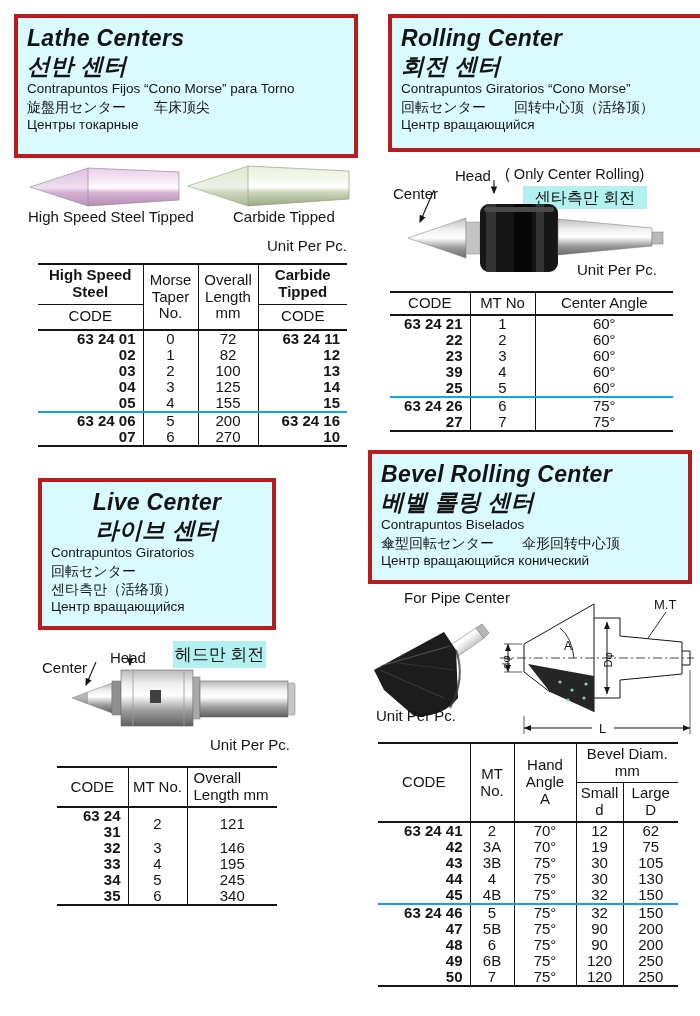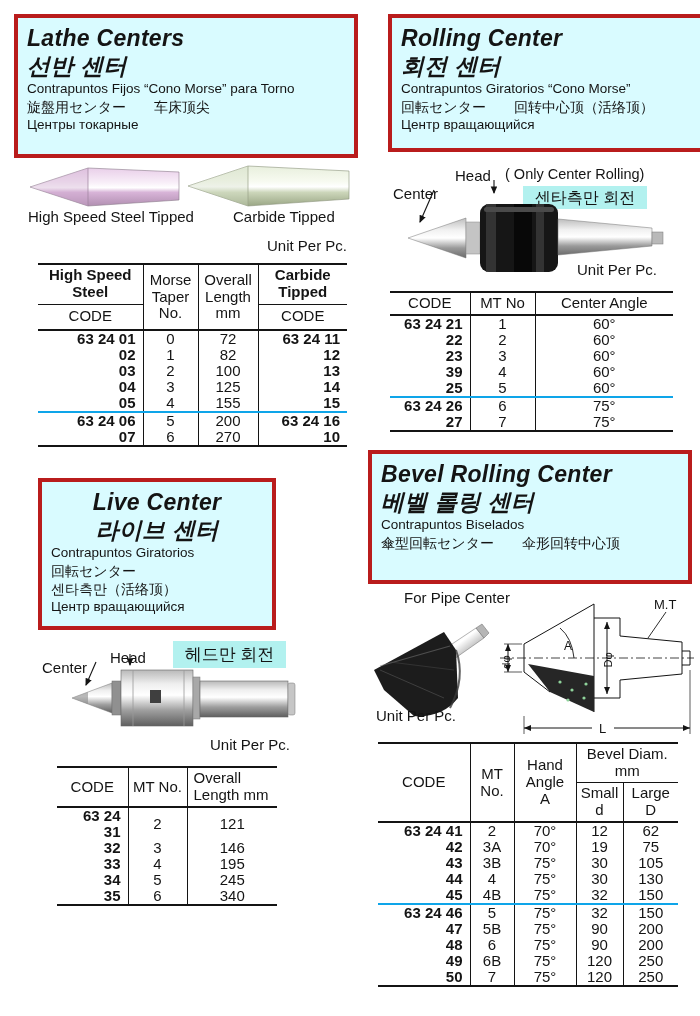--- a/index.html
+++ b/index.html
@@ -264,21 +264,21 @@
 
   <div class="hdr-box center-titles" style="left:38px;top:478px;width:238px;height:152px">
     <div class="t1">Live Center</div>
     <div class="t1">라이브 센터</div>
     <div class="s gap-top">Contrapuntos Giratorios</div>
     <div class="s cjk">回転センター</div>
     <div class="s cjk">센타측만（活络顶）</div>
     <div class="s">Центр вращающийся</div>
   </div>
 
-  <div class="hl" style="left:173px;top:641px;width:113px;height:27px;line-height:27px;font-size:17px">헤드만 회전</div>
+  <div class="hl" style="left:173px;top:641px;width:93px;height:27px;line-height:27px;font-size:17px">헤드만 회전</div>
   <div class="callout" style="left:42px;top:659px">Center</div>
   <div class="callout" style="left:110px;top:649px">Head</div>
 
   <svg class="abs" style="left:66px;top:652px" width="242" height="90">
     <defs>
       <linearGradient id="gSilL" x1="0" y1="0" x2="0" y2="1">
         <stop offset="0" stop-color="#b9b9b9"></stop>
           <stop offset="0.25" stop-color="#efefef"></stop>
         <stop offset="0.45" stop-color="#ffffff"></stop>
           <stop offset="0.72" stop-color="#9f9f9f"></stop>
@@ -346,20 +346,21 @@
           <td class="bl">340</td>
         </tr>
       </tbody>
   </table>
 
   <div class="hdr-box" style="left:368px;top:450px;width:324px;height:134px">
     <div class="t1">Bevel Rolling Center</div>
     <div class="t1">베벨 롤링 센터</div>
     <div class="s">Contrapuntos Biselados</div>
     <div class="s cjk">傘型回転センター　　伞形回转中心顶</div>
+    <div class="s">Центр вращающийся конический</div>
   </div>
 
   <div class="note" style="left:404px;top:589px;font-size:15px">For Pipe Center</div>
 
   <svg class="abs" style="left:370px;top:604px" width="128" height="138">
     <defs>
       <linearGradient id="gSilB" x1="0" y1="0" x2="1" y2="1">
         <stop offset="0" stop-color="#e8e8e8"></stop>
           <stop offset="0.45" stop-color="#ffffff"></stop>
         <stop offset="0.8" stop-color="#8f8f8f"></stop>

